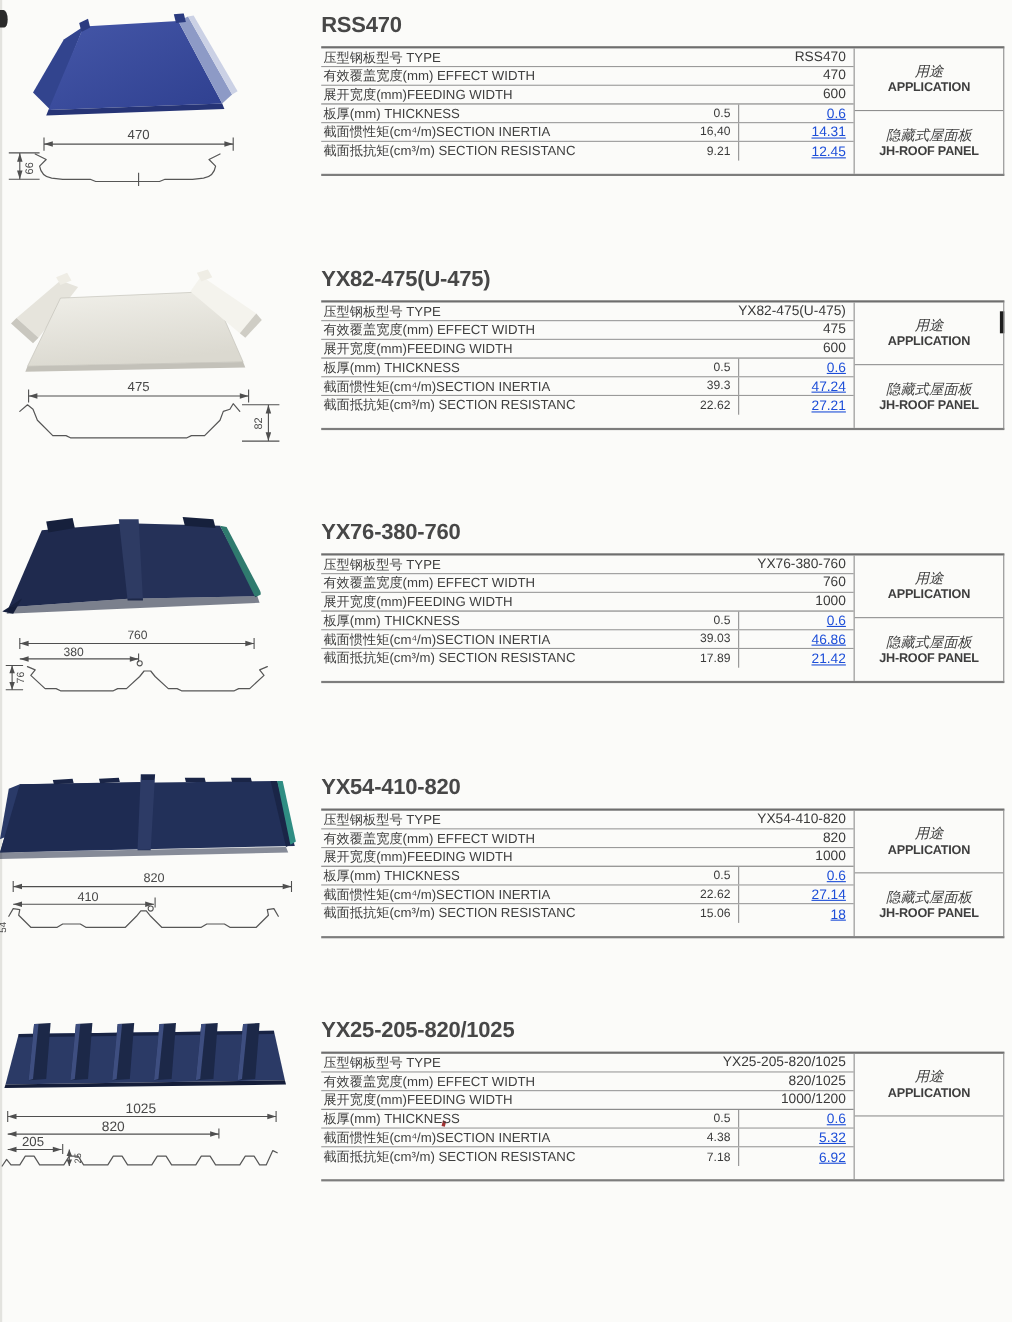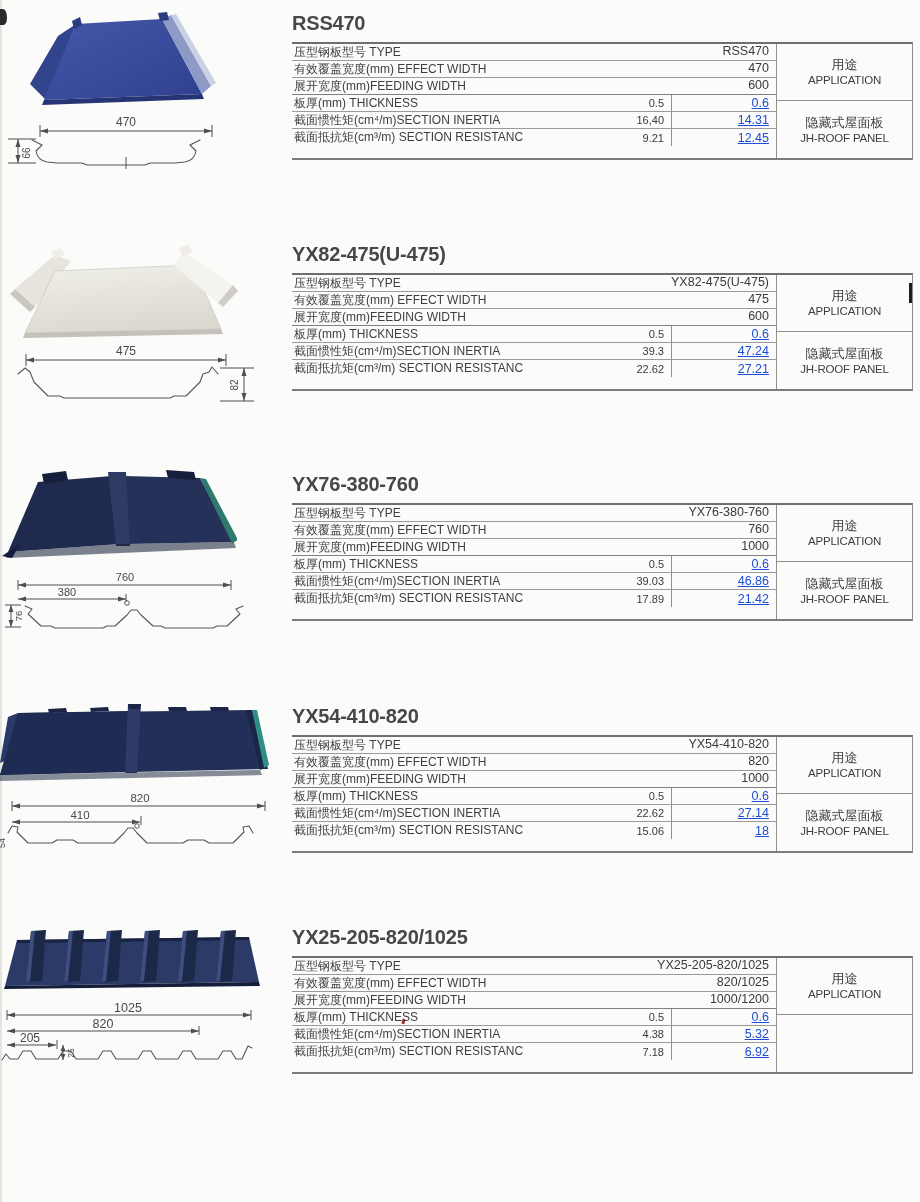--- a/index.html
+++ b/index.html
@@ -28,22 +28,22 @@
   .t-row.r3{border-bottom-color:#808080;}
   .t-row.r6{border-bottom:none;}
   .lbl{font-size:12px;color:#3e3e3e;white-space:nowrap;padding-left:2px;flex:0 0 auto;}
   .merged .val{margin-left:auto;padding-right:7px;font-size:12.5px;color:#3a3a3a;}
   .split .c1{flex:0 0 379px;display:flex;align-items:center;height:100%;box-sizing:border-box;}
   .split .c1 .v1{margin-left:auto;padding-right:7px;font-size:11px;color:#3a3a3a;}
   .split .c2{flex:0 0 105px;height:100%;border-left:1px solid #8f8f8f;display:flex;align-items:center;justify-content:flex-end;padding-right:7px;box-sizing:border-box;font-size:12.5px;color:#1d4ed8;text-decoration:underline;}
   .app-col{position:absolute;right:0;top:0;width:136px;height:114px;border-left:1px solid #8f8f8f;box-sizing:border-box;display:flex;flex-direction:column;text-align:center;}
   .app-cell{height:57px;box-sizing:border-box;display:flex;flex-direction:column;justify-content:center;}
   .app-cell.first{border-bottom:1px solid #8f8f8f;}
-  .app-zh{font-size:13px;color:#3e3e3e;line-height:16px;}
-  .app-en{font-size:11.5px;color:#3e3e3e;letter-spacing:-0.2px;line-height:14px;}
+  .app-zh{font-size:13px;color:#3e3e3e;line-height:16px;font-style:italic;}
+  .app-en{font-size:11.5px;color:#3e3e3e;letter-spacing:-0.2px;line-height:14px;font-weight:bold;}
 
   
   .gfx{position:absolute;}
   .photo1{left:30px;top:12px;width:195px;height:100px;}
   .draw1{left:2px;top:113px;width:228px;height:80px;}
   .photo2{left:5px;top:243px;width:240px;height:100px;}
   .draw2{left:8px;top:344px;width:252px;height:64px;}
   .photo3{left:2px;top:460px;width:235px;height:107px;}
   .draw3{left:5px;top:572px;width:240px;height:62px;}
   .photo4{left:0px;top:693px;width:270px;height:97px;}

